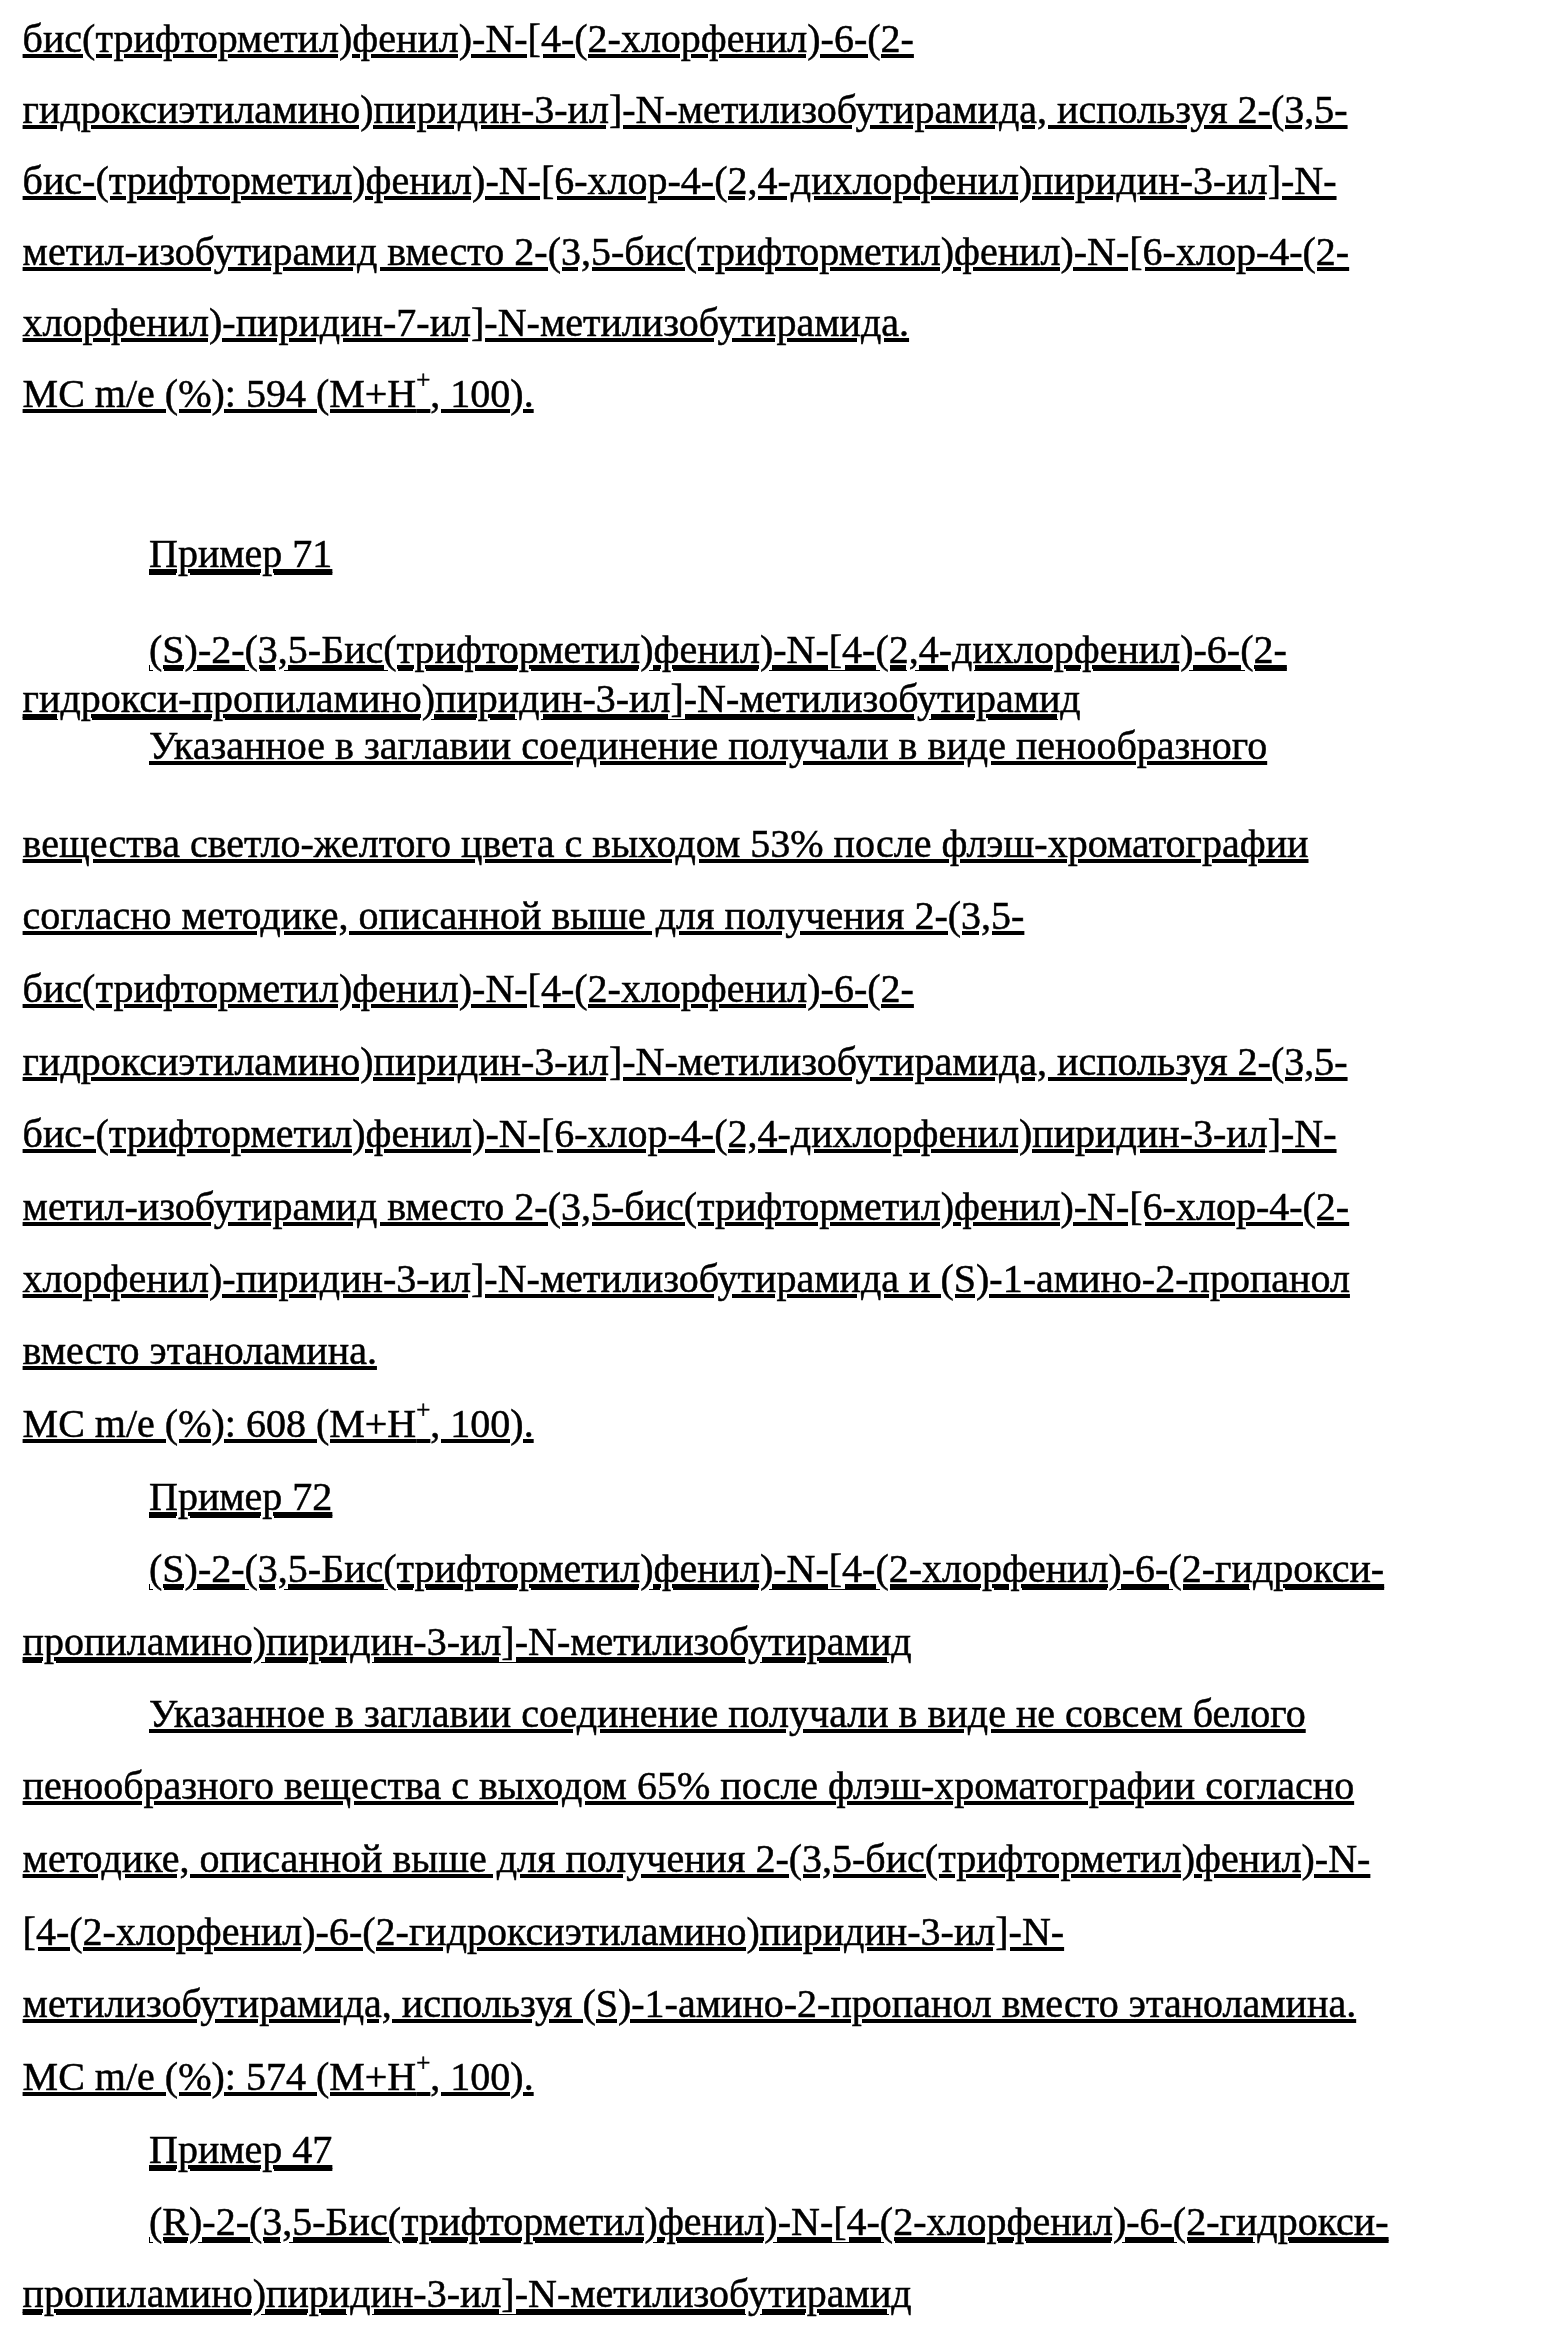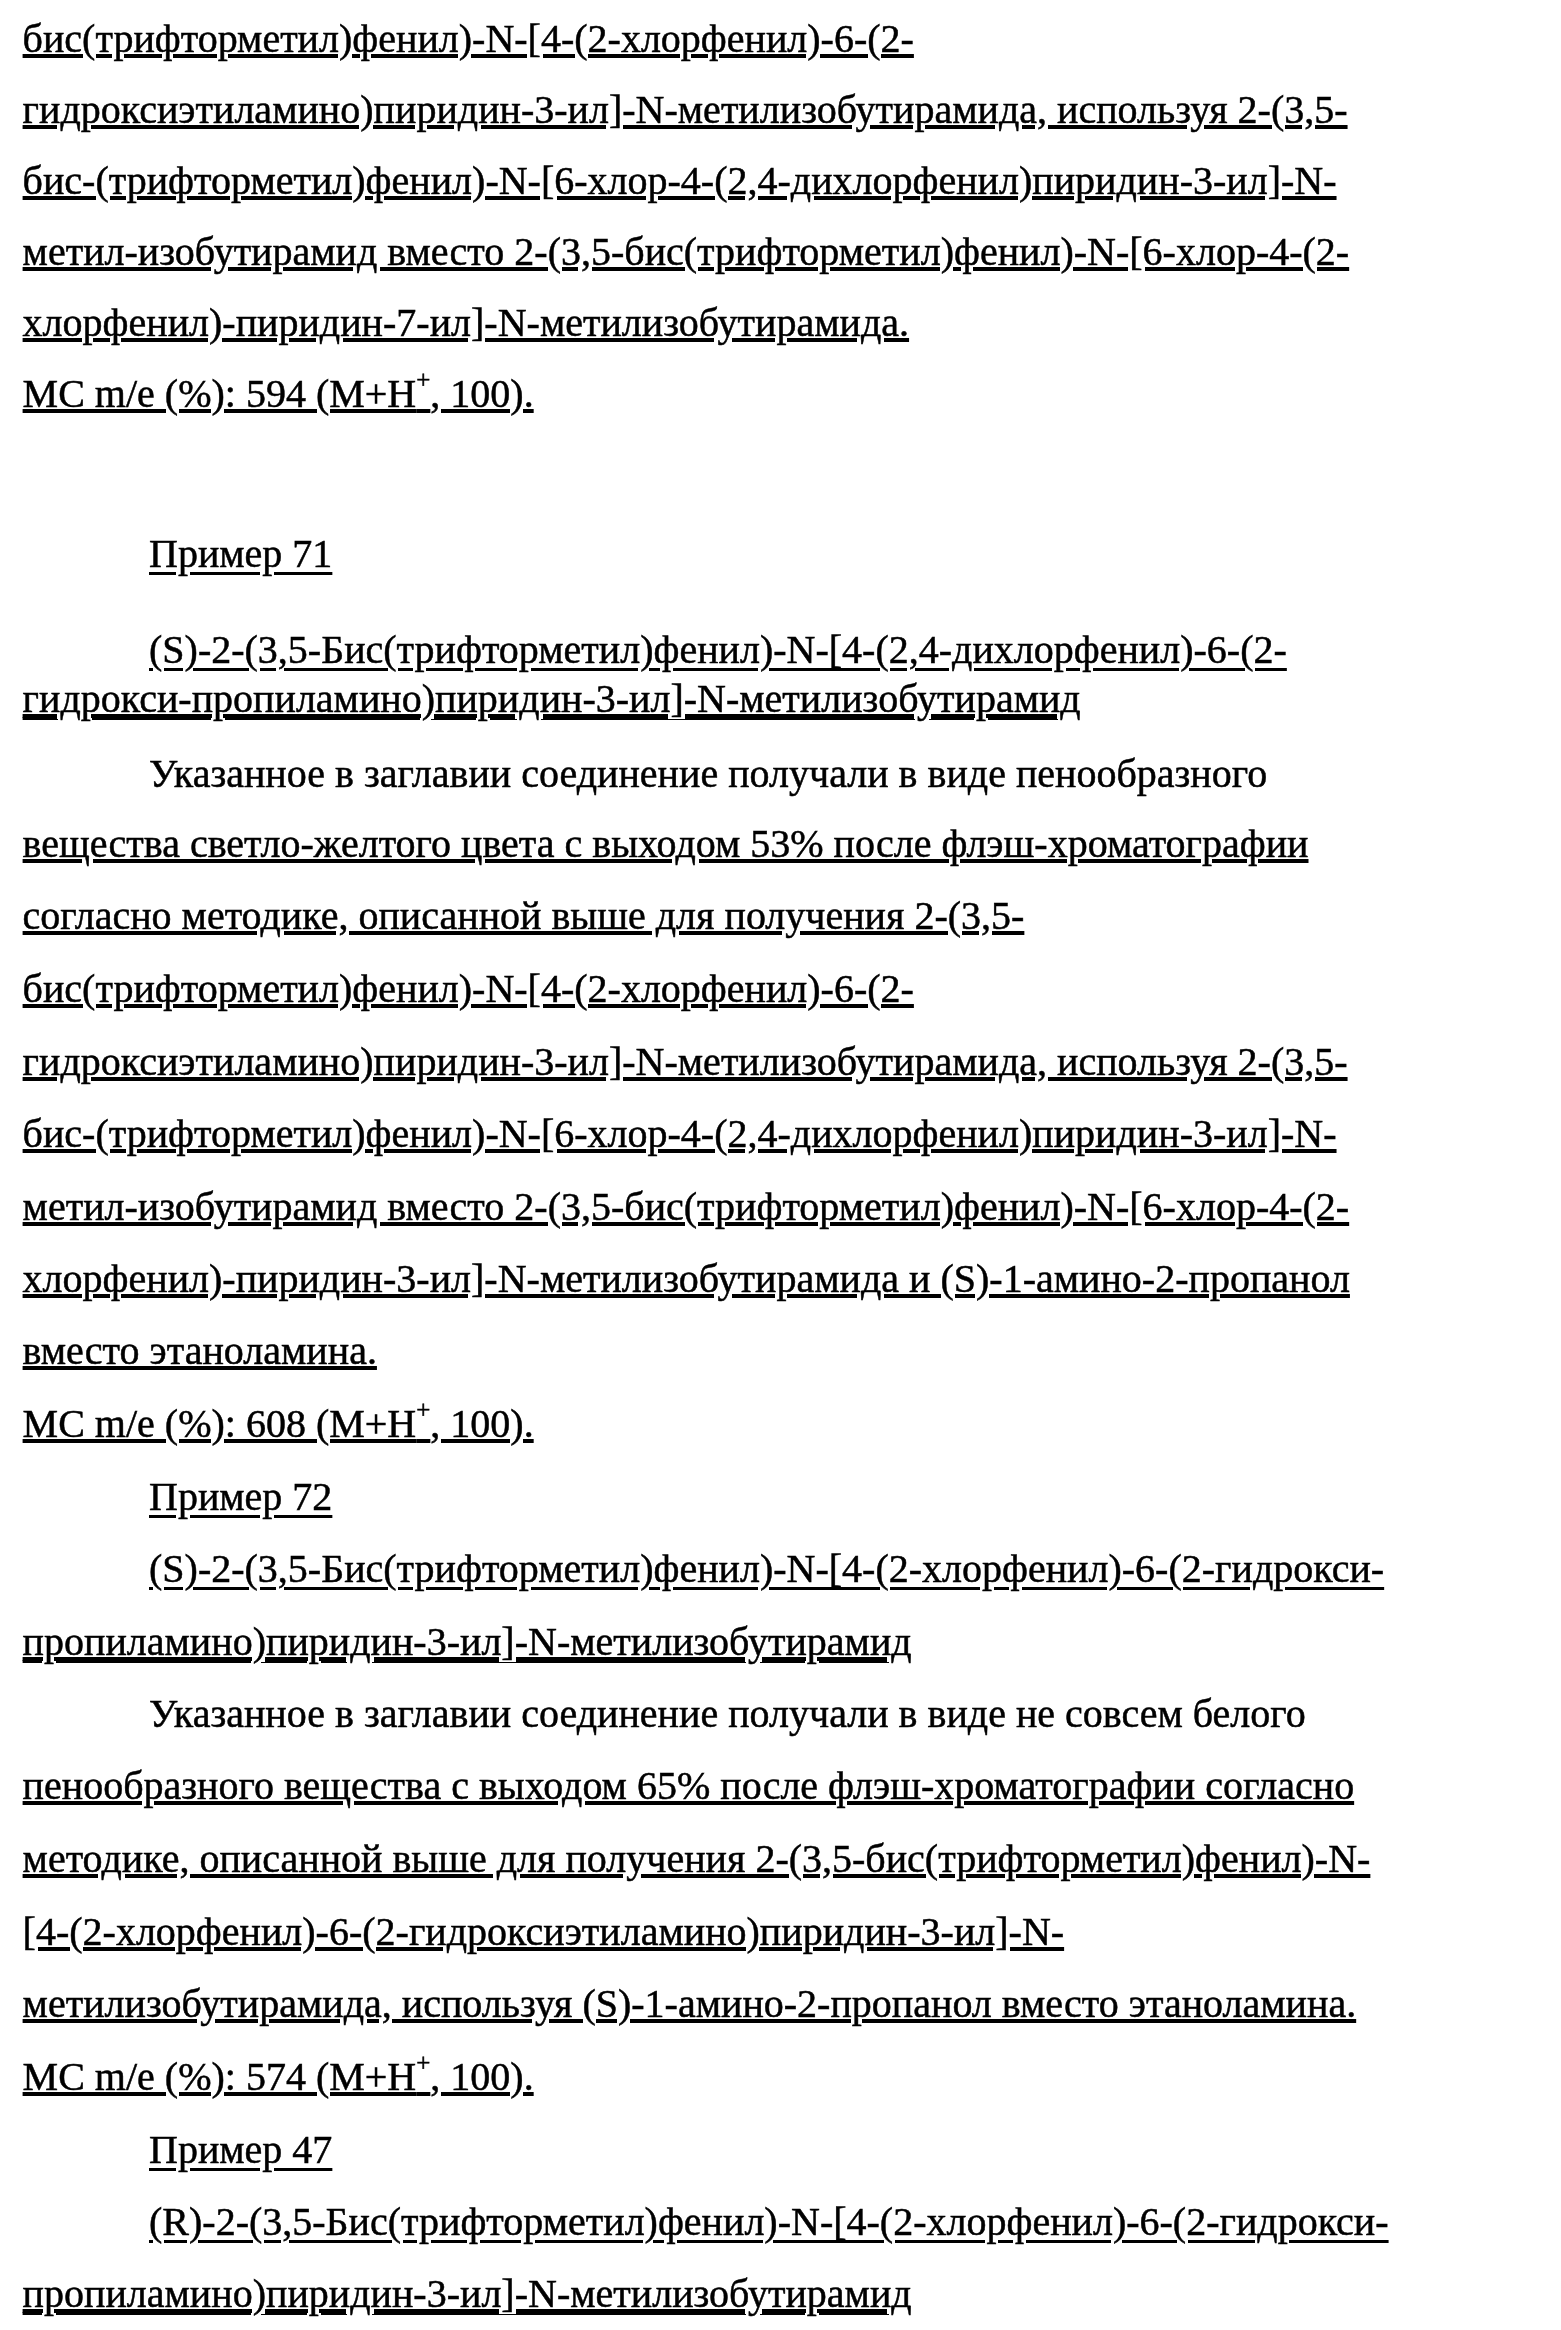--- a/index.html
+++ b/index.html
@@ -10,41 +10,41 @@
   }
   .ln {
     position: absolute;
     font-size: 40px;
     line-height: 67px;
     height: 67px;
     white-space: nowrap;
     -webkit-text-stroke: 0.5px #000;
   }
   .m { left: 22.6px; text-decoration: underline; }
-  .i { left: 149px; }
+  .i { left: 149px; text-decoration: underline; }
   .u { text-decoration: underline; text-decoration-thickness: 2.5px; text-underline-offset: 5px; }
   sup { font-size: 25px; line-height: 0; position: relative; top: -5px; }
 </style>
 </head>
 <body>
 
 <div>
   <div class="ln m" style="top:5px">бис(трифторметил)фенил)-N-[4-(2-хлорфенил)-6-(2-</div>
   <div class="ln m" style="top:76px">гидроксиэтиламино)пиридин-3-ил]-N-метилизобутирамида, используя 2-(3,5-</div>
   <div class="ln m" style="top:147px">бис-(трифторметил)фенил)-N-[6-хлор-4-(2,4-дихлорфенил)пиридин-3-ил]-N-</div>
   <div class="ln m" style="top:218px">метил-изобутирамид вместо 2-(3,5-бис(трифторметил)фенил)-N-[6-хлор-4-(2-</div>
   <div class="ln m" style="top:289px">хлорфенил)-пиридин-7-ил]-N-метилизобутирамида.</div>
   <div class="ln m" style="top:360px"><span>MC m/e (%): 594 (M+H</span><sup>+</sup><span>, 100).</span></div>
 </div>
 
 <div>
   <div class="ln i" style="top:520px"><span class="u">Пример 71</span></div>
   <div class="ln i" style="top:616px"><span class="u">(S)-2-(3,5-Бис(трифторметил)фенил)-N-[4-(2,4-дихлорфенил)-6-(2-</span></div>
   <div class="ln m" style="top:665px"><span class="u">гидрокси-пропиламино)пиридин-3-ил]-N-метилизобутирамид</span></div>
-  <div class="ln i" style="top:740px">Указанное в заглавии соединение получали в виде пенообразного</div>
+  <div class="ln i" style="top:712px">Указанное в заглавии соединение получали в виде пенообразного</div>
   <div class="ln m" style="top:810px">вещества светло-желтого цвета с выходом 53% после флэш-хроматографии</div>
   <div class="ln m" style="top:882px">согласно методике, описанной выше для получения 2-(3,5-</div>
   <div class="ln m" style="top:955px">бис(трифторметил)фенил)-N-[4-(2-хлорфенил)-6-(2-</div>
   <div class="ln m" style="top:1028px">гидроксиэтиламино)пиридин-3-ил]-N-метилизобутирамида, используя 2-(3,5-</div>
   <div class="ln m" style="top:1100px">бис-(трифторметил)фенил)-N-[6-хлор-4-(2,4-дихлорфенил)пиридин-3-ил]-N-</div>
   <div class="ln m" style="top:1173px">метил-изобутирамид вместо 2-(3,5-бис(трифторметил)фенил)-N-[6-хлор-4-(2-</div>
   <div class="ln m" style="top:1245px">хлорфенил)-пиридин-3-ил]-N-метилизобутирамида и (S)-1-амино-2-пропанол</div>
   <div class="ln m" style="top:1317px">вместо этаноламина.</div>
   <div class="ln m" style="top:1390px"><span>MC m/e (%): 608 (M+H</span><sup>+</sup><span>, 100).</span></div>
 </div>

